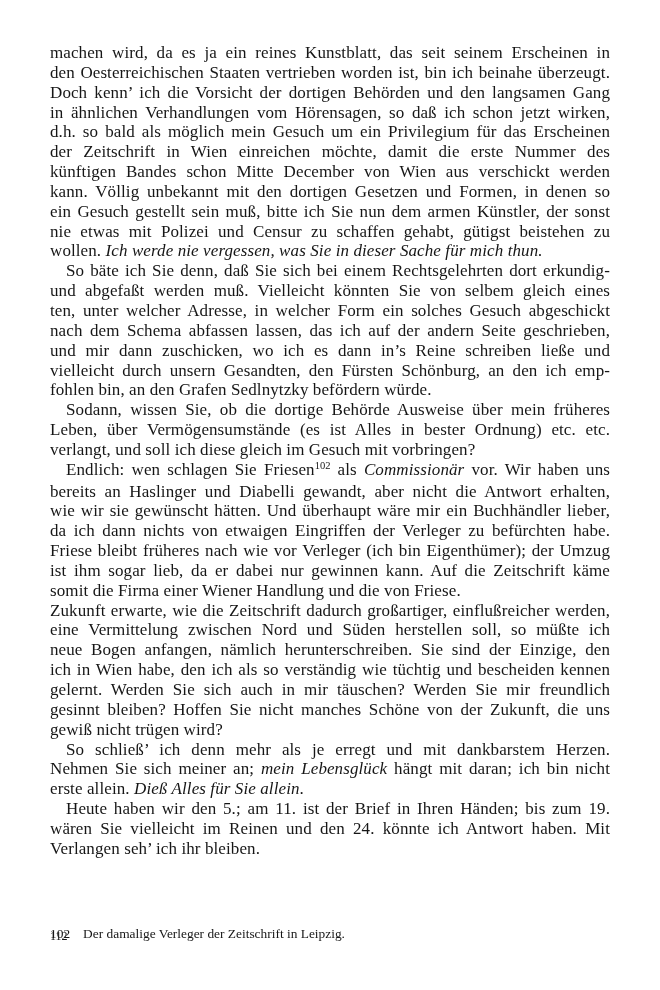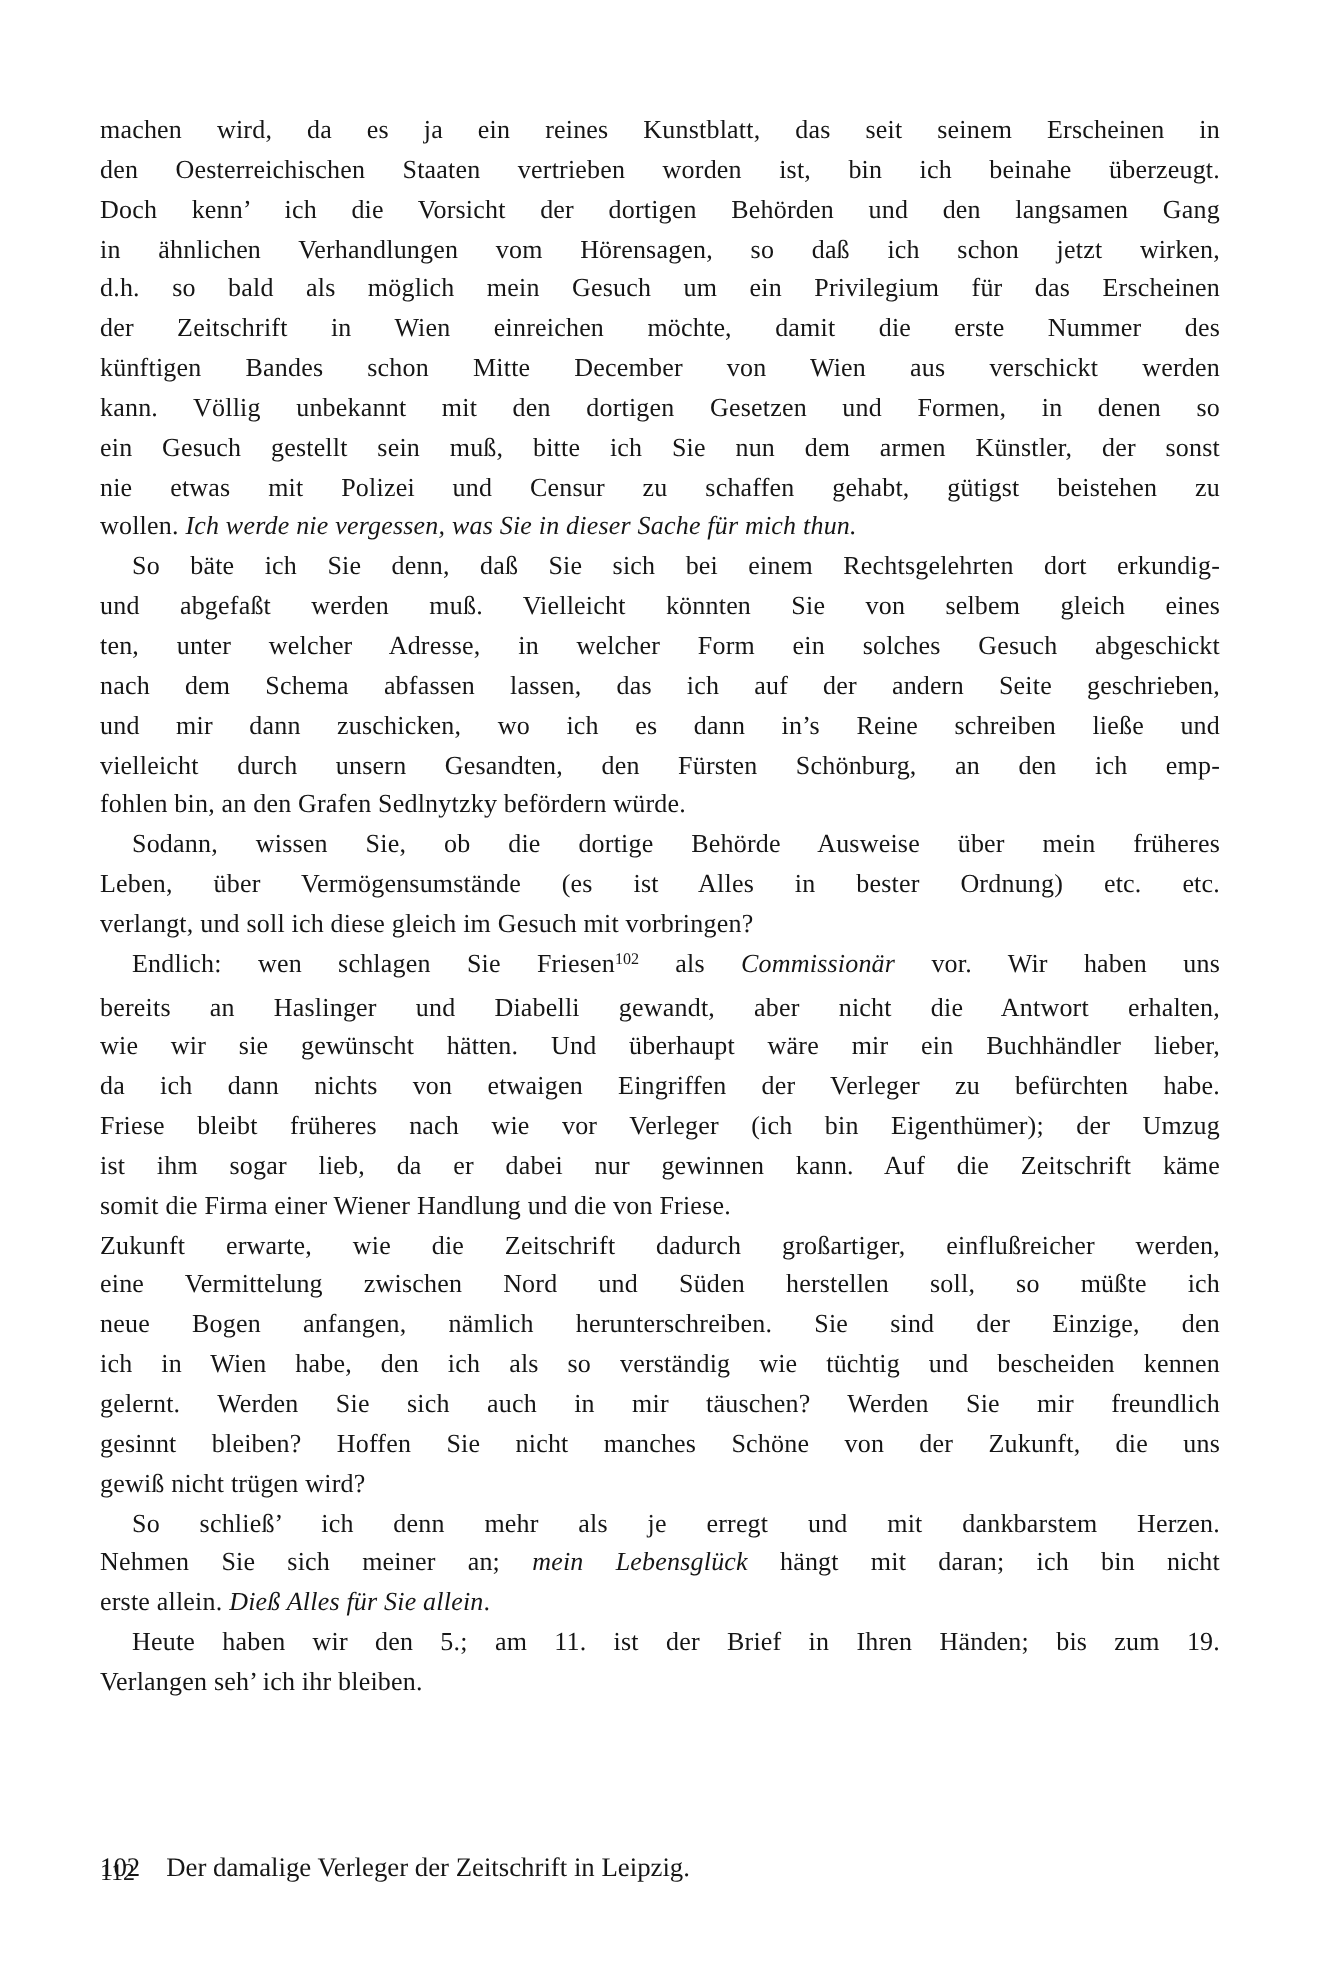--- a/index.html
+++ b/index.html
@@ -14,24 +14,23 @@
     background: #ffffff;
     overflow: hidden;
     font-family: "Liberation Serif", "DejaVu Serif", serif;
     color: #161616;
   }
   .text-block {
     position: absolute;
     left: 50px;
     top: 43px;
     width: 560px;
-    font-size: 13px;
+    font-size: 17px;
     line-height: 19.85px;
     letter-spacing: 0.1px;
-    margin-top: 12px;
   }
   .line {
     text-align: justify;
     text-align-last: justify;
     white-space: normal;
   }
   .line.last {
     text-align-last: auto;
   }
   .line.indent {
@@ -104,20 +103,21 @@
       <div class="line"><span>eine Vermittelung zwischen Nord und Süden herstellen soll, so müßte ich</span></div>
       <div class="line"><span>neue Bogen anfangen, nämlich herunterschreiben. Sie sind der Einzige, den</span></div>
       <div class="line"><span>ich in Wien habe, den ich als so verständig wie tüchtig und bescheiden kennen</span></div>
       <div class="line"><span>gelernt. Werden Sie sich auch in mir täuschen? Werden Sie mir freundlich</span></div>
       <div class="line"><span>gesinnt bleiben? Hoffen Sie nicht manches Schöne von der Zukunft, die uns</span></div>
       <div class="line last"><span>gewiß nicht trügen wird?</span></div>
       <div class="line indent"><span>So schließ’ ich denn mehr als je erregt und mit dankbarstem Herzen.</span></div>
       <div class="line"><span>Nehmen Sie sich meiner an; </span><span class="seg-italic">mein Lebensglück</span><span> hängt mit daran; ich bin nicht</span></div>
       <div class="line last"><span>erste allein. </span><span class="seg-italic">Dieß Alles für Sie allein</span><span>.</span></div>
       <div class="line indent"><span>Heute haben wir den 5.; am 11. ist der Brief in Ihren Händen; bis zum 19.</span></div>
+      <div class="line"><span>wären Sie vielleicht im Reinen und den 24. könnte ich Antwort haben. Mit</span></div>
       <div class="line last"><span>Verlangen seh’ ich ihr bleiben.</span></div>
     </div>
 
   <div class="footnote">
     <span class="fn-marker">102</span><span class="fn-text">Der damalige Verleger der Zeitschrift in Leipzig.</span>
   </div>
 
   <div class="page-number">112</div>
 </div>
 

